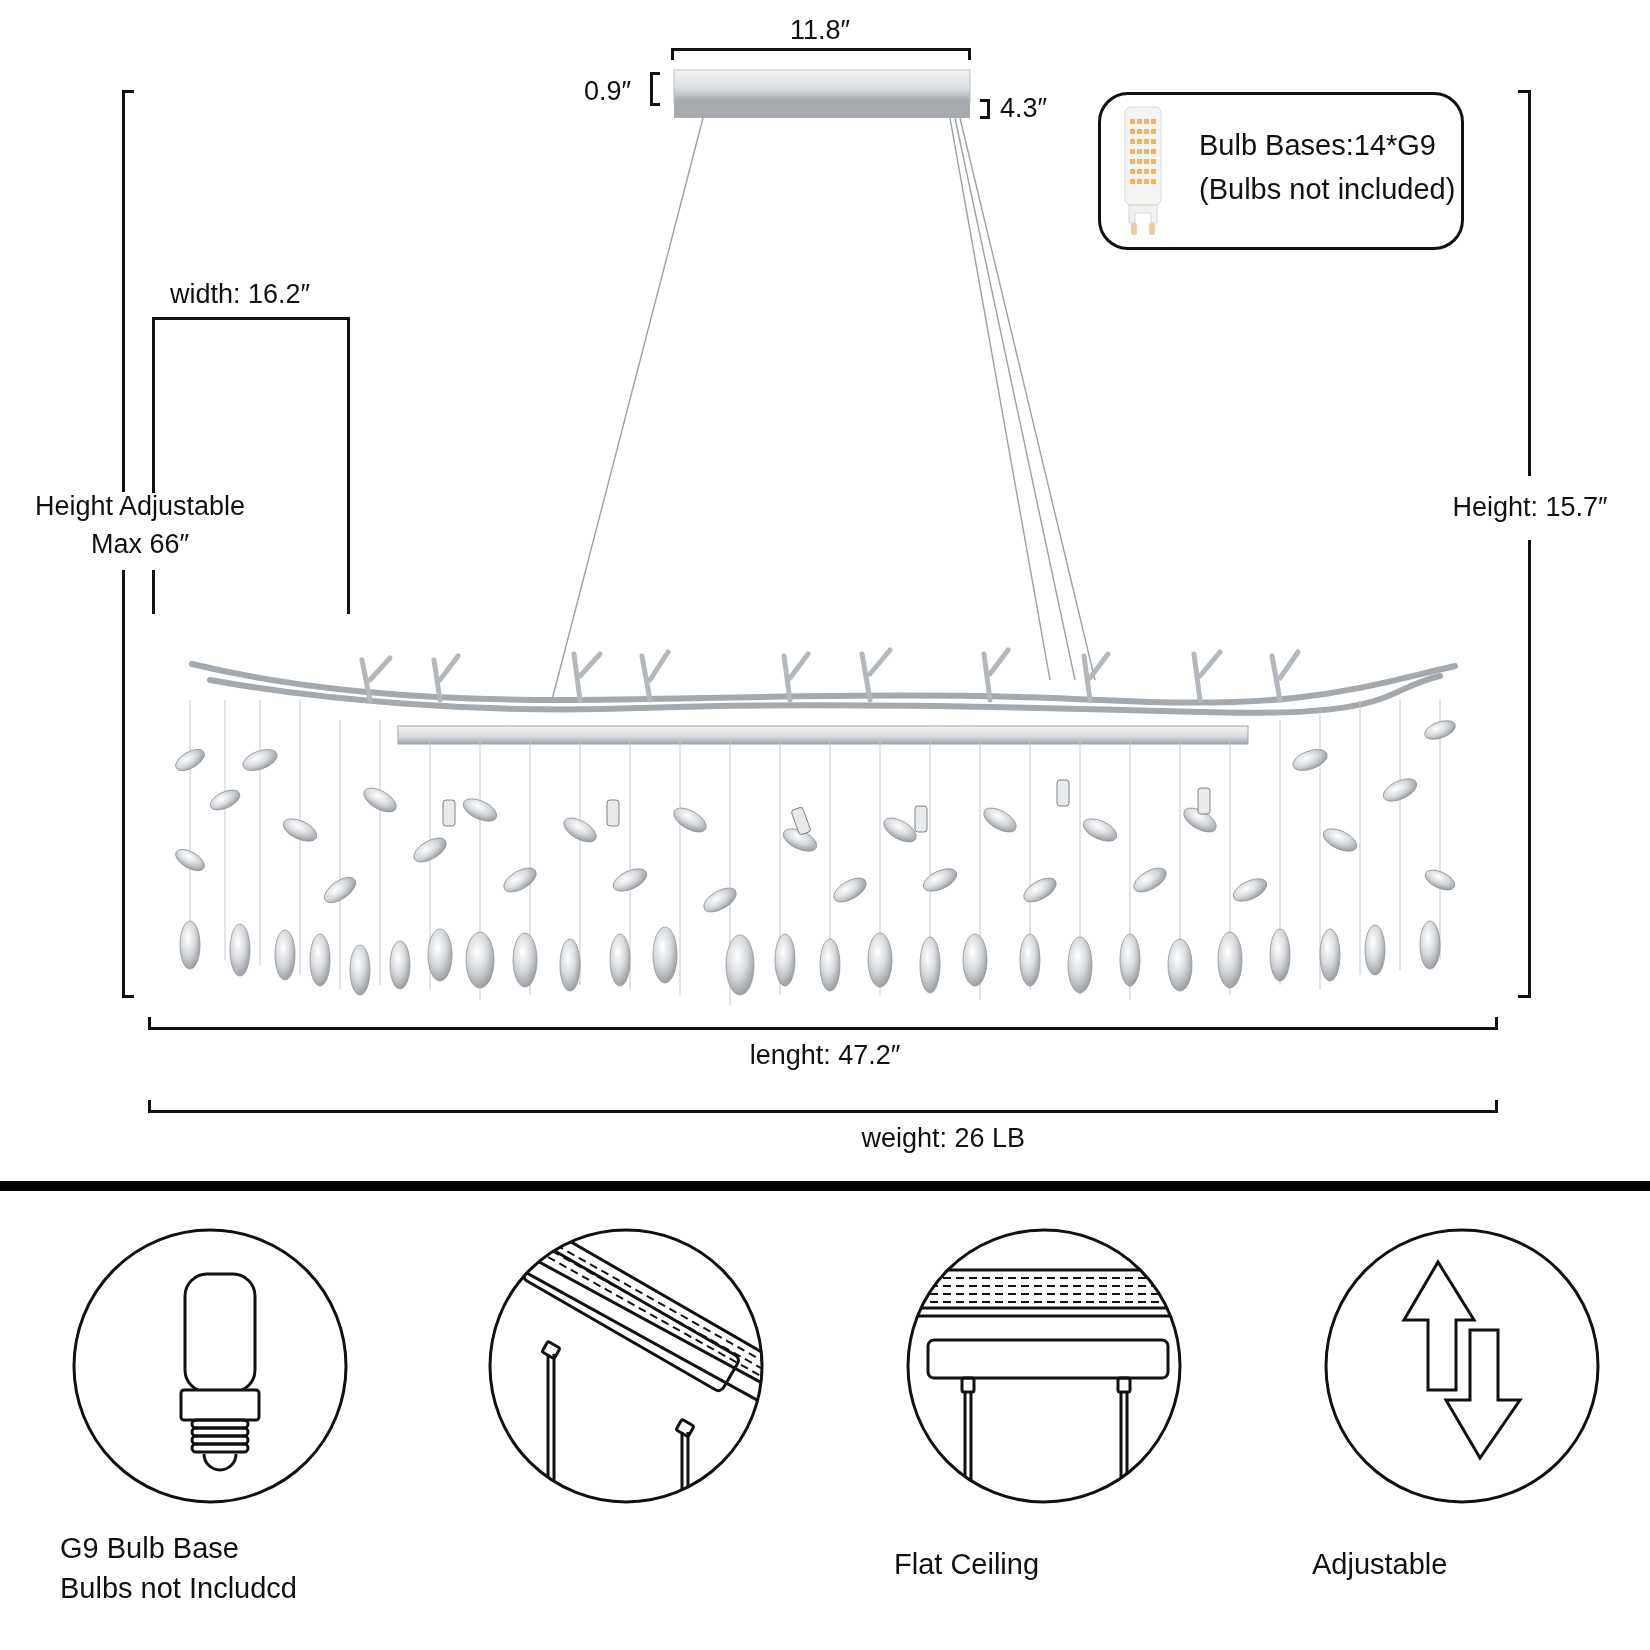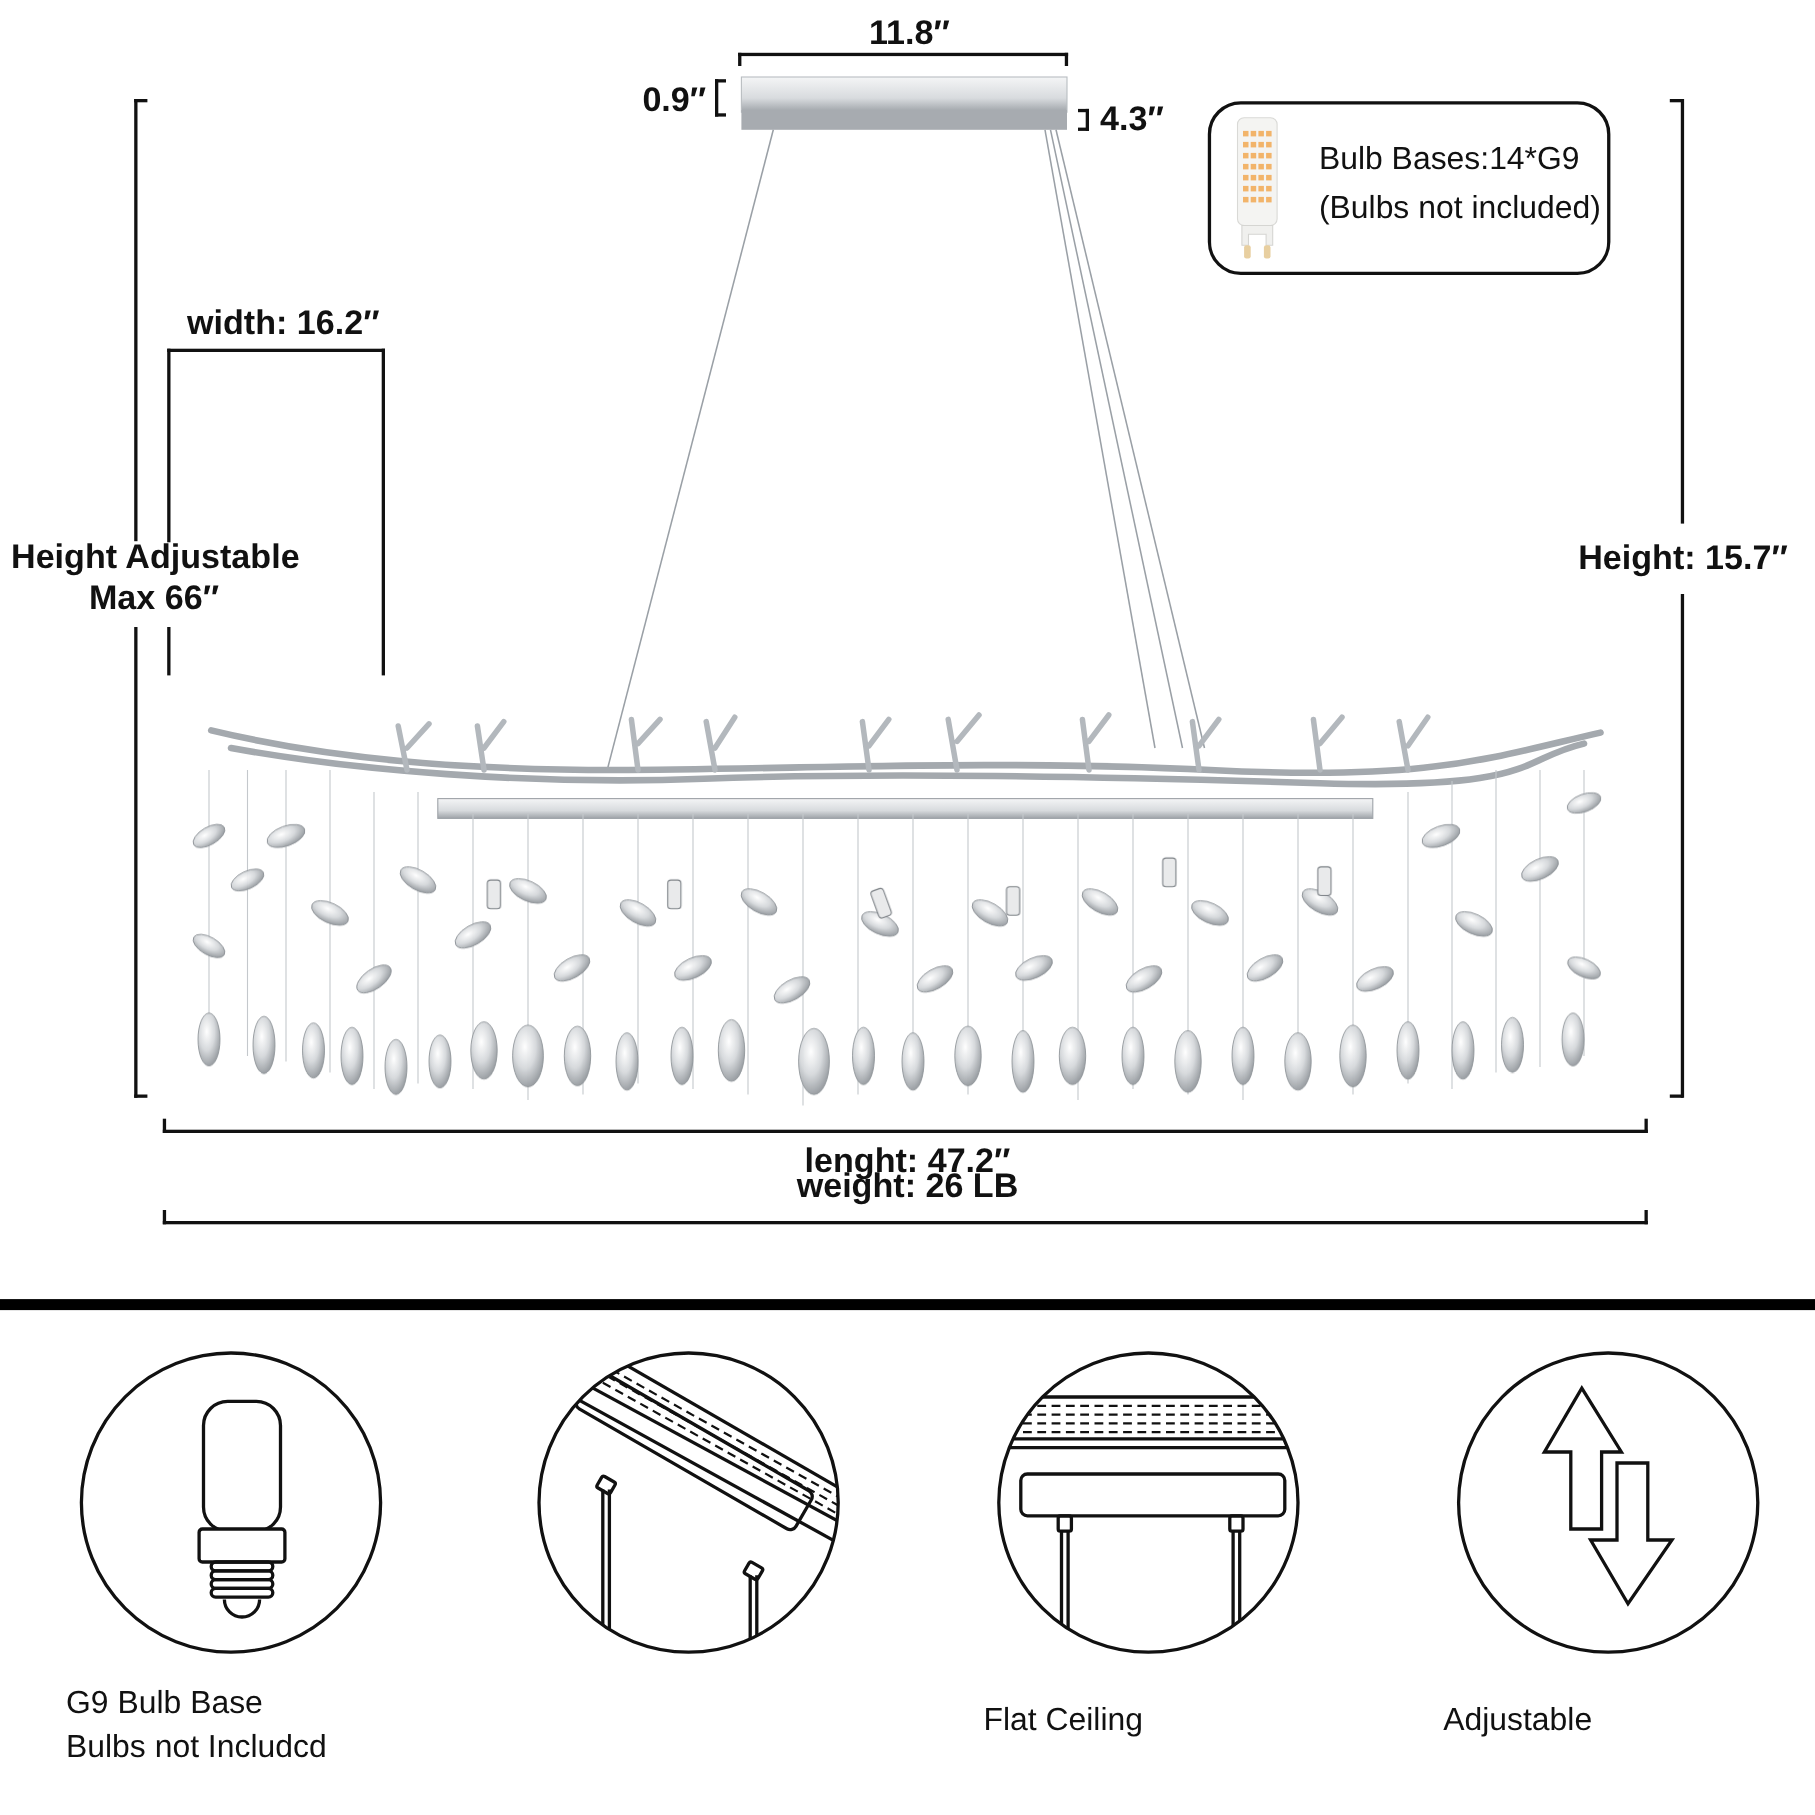--- a/index.html
+++ b/index.html
@@ -1,18 +1,18 @@
 <!DOCTYPE html>
 <html><head>
 <meta charset="utf-8">
 <style>
   html,body{margin:0;padding:0;background:#ffffff;}
   body{width:1650px;height:1650px;position:relative;overflow:hidden;font-family:"Liberation Sans","DejaVu Sans",sans-serif;color:#111;}
   .abs{position:absolute;}
-  .lbl{position:absolute;font-size:31px;line-height:36px;color:#111;white-space:nowrap;font-weight:bold;}
+  .lbl{position:absolute;font-size:27px;line-height:36px;color:#111;white-space:nowrap;}
   .center{text-align:center;}
   .ln{position:absolute;background:#111;}
   .bulbbox{position:absolute;left:1098px;top:92px;width:366px;height:158px;border:3px solid #111;border-radius:30px;box-sizing:border-box;background:#fff;}
   .bulbbox .t{position:absolute;left:98px;font-size:29px;line-height:40px;white-space:nowrap;}
   .divider{position:absolute;left:0;top:1181px;width:1650px;height:10px;background:#000;}
   .feature{position:absolute;width:300px;}
   .feature svg{display:block;margin:0 auto;}
   .feature .cap{font-size:29px;line-height:40px;margin-top:24px;}
 </style>
 </head>
@@ -196,21 +196,21 @@
 <div class="lbl center" style="left:1420px;top:489px;width:220px;">Height: 15.7″</div>
 
 <div class="ln" style="left:148px;top:1027px;width:1350px;height:3px;"></div>
 <div class="ln" style="left:148px;top:1017px;width:3px;height:13px;"></div>
 <div class="ln" style="left:1495px;top:1017px;width:3px;height:13px;"></div>
 <div class="lbl center" style="left:625px;top:1037px;width:400px;">lenght: 47.2″</div>
 
 <div class="ln" style="left:148px;top:1110px;width:1350px;height:3px;"></div>
 <div class="ln" style="left:148px;top:1100px;width:3px;height:13px;"></div>
 <div class="ln" style="left:1495px;top:1100px;width:3px;height:13px;"></div>
-<div class="lbl center" style="left:625px;top:1060px;width:400px;">weight: 26 LB</div>
+<div class="lbl center" style="left:625px;top:1120px;width:400px;text-align:right;">weight: 26 LB</div>
 
 <div class="bulbbox">
   <svg class="abs" style="left:22px;top:10px;" width="40" height="132">
     <rect x="2" y="2" width="36" height="98" rx="6" fill="#f4f4f2" stroke="#d9d9d6"></rect>
     <g fill="#f2b46a">
       <rect x="7" y="14" width="5" height="5"></rect>
         <rect x="14" y="14" width="5" height="5"></rect>
         <rect x="21" y="14" width="5" height="5"></rect>
         <rect x="28" y="14" width="5" height="5"></rect>
       <rect x="7" y="24" width="5" height="5"></rect>

